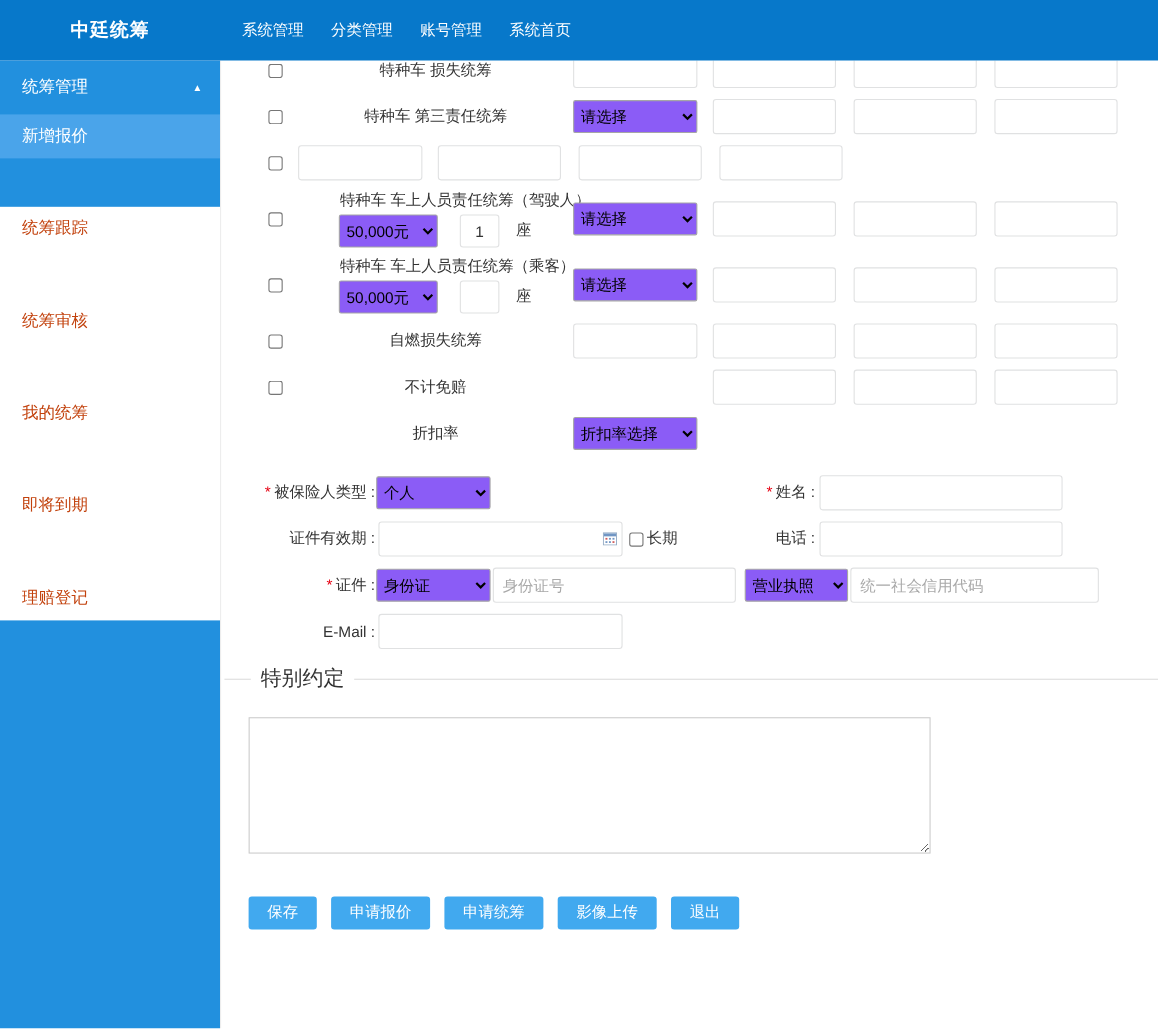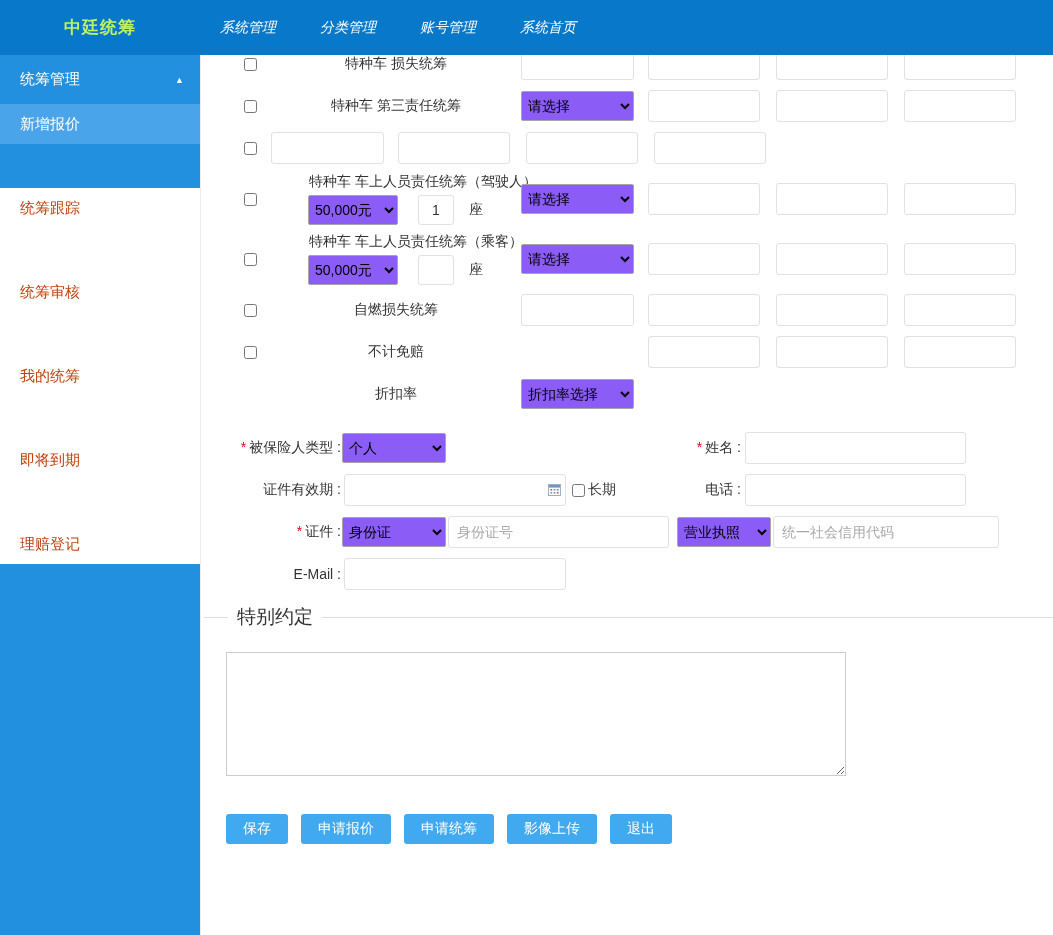--- a/index.html
+++ b/index.html
@@ -7,22 +7,22 @@
   body {
     width:1053px; height:935px; position:relative; overflow:hidden;
     background:#fff; font-family:"Liberation Sans","DejaVu Sans",sans-serif;
     color:#333;
   }
   
   .header{
     position:absolute; top:0; left:0; width:1053px; height:55px;
     background:var(--c-header,#0778ca); display:flex; align-items:center; z-index:20;
   }
-  .logo{ width:200px; text-align:center; color:#bef264; font-size:17px; font-weight:bold; letter-spacing:1px;font-family:Liberation Mono, monospace; }
-  .nav{ display:flex; gap:44px; margin-left:20px;font-style:italic; }
+  .logo{ width:200px; text-align:center; color:#ffffff; font-size:17px; font-weight:bold; letter-spacing:1px;font-family:Liberation Mono, monospace; }
+  .nav{ display:flex; gap:25px; margin-left:20px; }
   .nav-item{ color:#fff; font-size:14px; cursor:pointer; }
   
   .sidebar{
     position:absolute; top:55px; left:0; width:200px; height:880px;
     background:var(--c-sidebar,#2290de);
   }
   .side-section{
     height:49px; display:flex; align-items:center; justify-content:space-between;
     padding:0 16px 0 20px; color:#fff; font-size:15px; cursor:pointer;
   }

